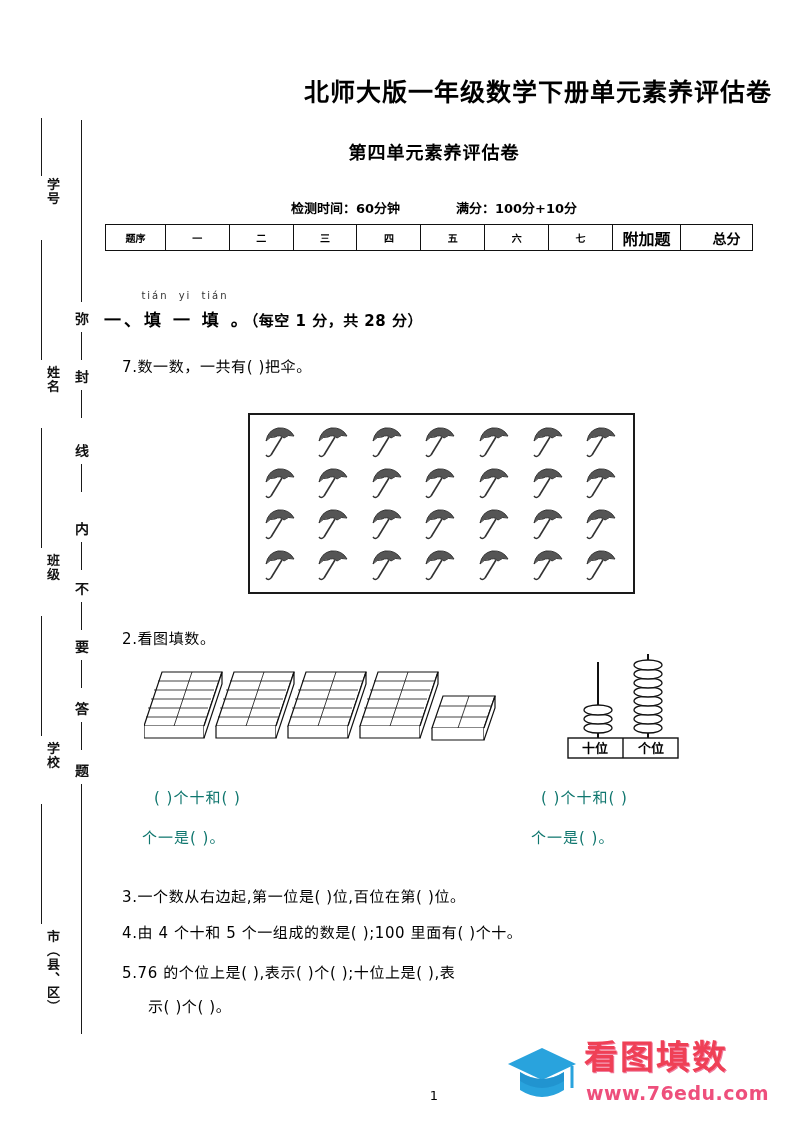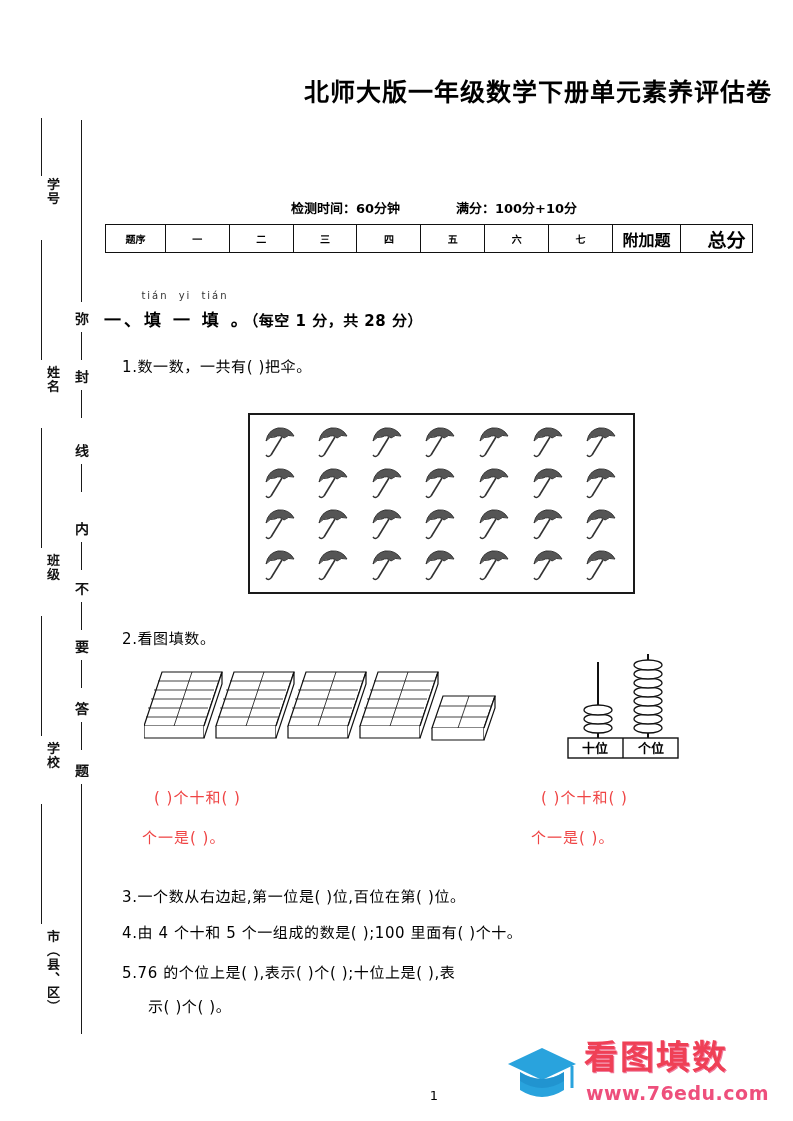--- a/index.html
+++ b/index.html
@@ -115,21 +115,21 @@
     text-align: center;
     vertical-align: middle;
     font-size: 10px;
     font-weight: 700;
     color: #000;
     padding: 0;
   }
   .score-table td.lbl { width: 58px; }
   .score-table td.num { width: 62px; }
   .score-table td.extra { width: 66px; font-size: 16px; }
-  .score-table td.total { width: 50px; font-size: 19px; padding-left: 20px; }
+  .score-table td.total { width: 50px; font-size: 14px; padding-left: 20px; }
 
   
   .section-wrap {
     position: absolute;
     left: 8px;
     top: 290px;
     width: 660px;
   }
   .pinyin-line {
     position: absolute;
@@ -219,21 +219,21 @@
     width: 160px;
     height: 120px;
   }
   .abacus-area svg { display: block; }
 
   
   .fill-line {
     position: absolute;
     font-size: 15px;
     letter-spacing: 1px;
-    color: #ef4444;
+    color: #0f766e;
     white-space: nowrap;
   }
   .fl-l1 { left: 58px; top: 786px; }
   .fl-l2 { left: 46px; top: 826px; }
   .fl-r1 { left: 445px; top: 786px; }
   .fl-r2 { left: 435px; top: 826px; }
 
   
   .page-no {
     position: absolute;
@@ -308,20 +308,21 @@
   <div class="vline" style="top:660px;height:28px;"></div>
   <div class="vchar" style="top:698px;">答</div>
   <div class="vline" style="top:722px;height:28px;"></div>
   <div class="vchar" style="top:760px;">题</div>
   <div class="vline" style="top:784px;height:250px;"></div>
 </div>
 
 <div class="sheet">
 
   <div class="title-main">北师大版一年级数学下册单元素养评估卷</div>
+  <div class="title-sub">第四单元素养评估卷</div>
 
   <div class="meta-row">
     <span>检测时间：60分钟</span>
     <span>满分：100分+10分</span>
   </div>
 
   <table class="score-table">
     <tbody>
         <tr>
       <td class="lbl">题序</td>
@@ -340,21 +341,21 @@
 
   <div class="section-wrap">
     <div class="pinyin-line">
       <span>tián</span><span>yi</span><span>tián</span>
     </div>
     <div class="section-title">
       <span>一、</span><span>填 一 填 。</span><span class="pts">（每空 1 分，共 28 分）</span>
     </div>
   </div>
 
-  <div class="q q1">1.数一数，一共有(        )把伞。</div>
+  <div class="q q1">7.数一数，一共有(        )把伞。</div>
 
   <div class="umbrella-box">
     <div class="umbrella-grid">
       <div class="umb">
           <svg width="40" height="36" viewBox="0 0 40 36">
             <g fill="#555" stroke="#333">
               <path d="M5 17 Q7 6 17 4 Q28 3 33 12 Q27 10 23 14 Q19 10 14 13 Q9 12 5 17Z" stroke-width="1"></path>
               <path d="M21 13 L10 31" stroke-width="1.6" fill="none"></path>
               <path d="M10 31 q-3 3 -5 0" stroke-width="1.4" fill="none"></path>
             </g>

